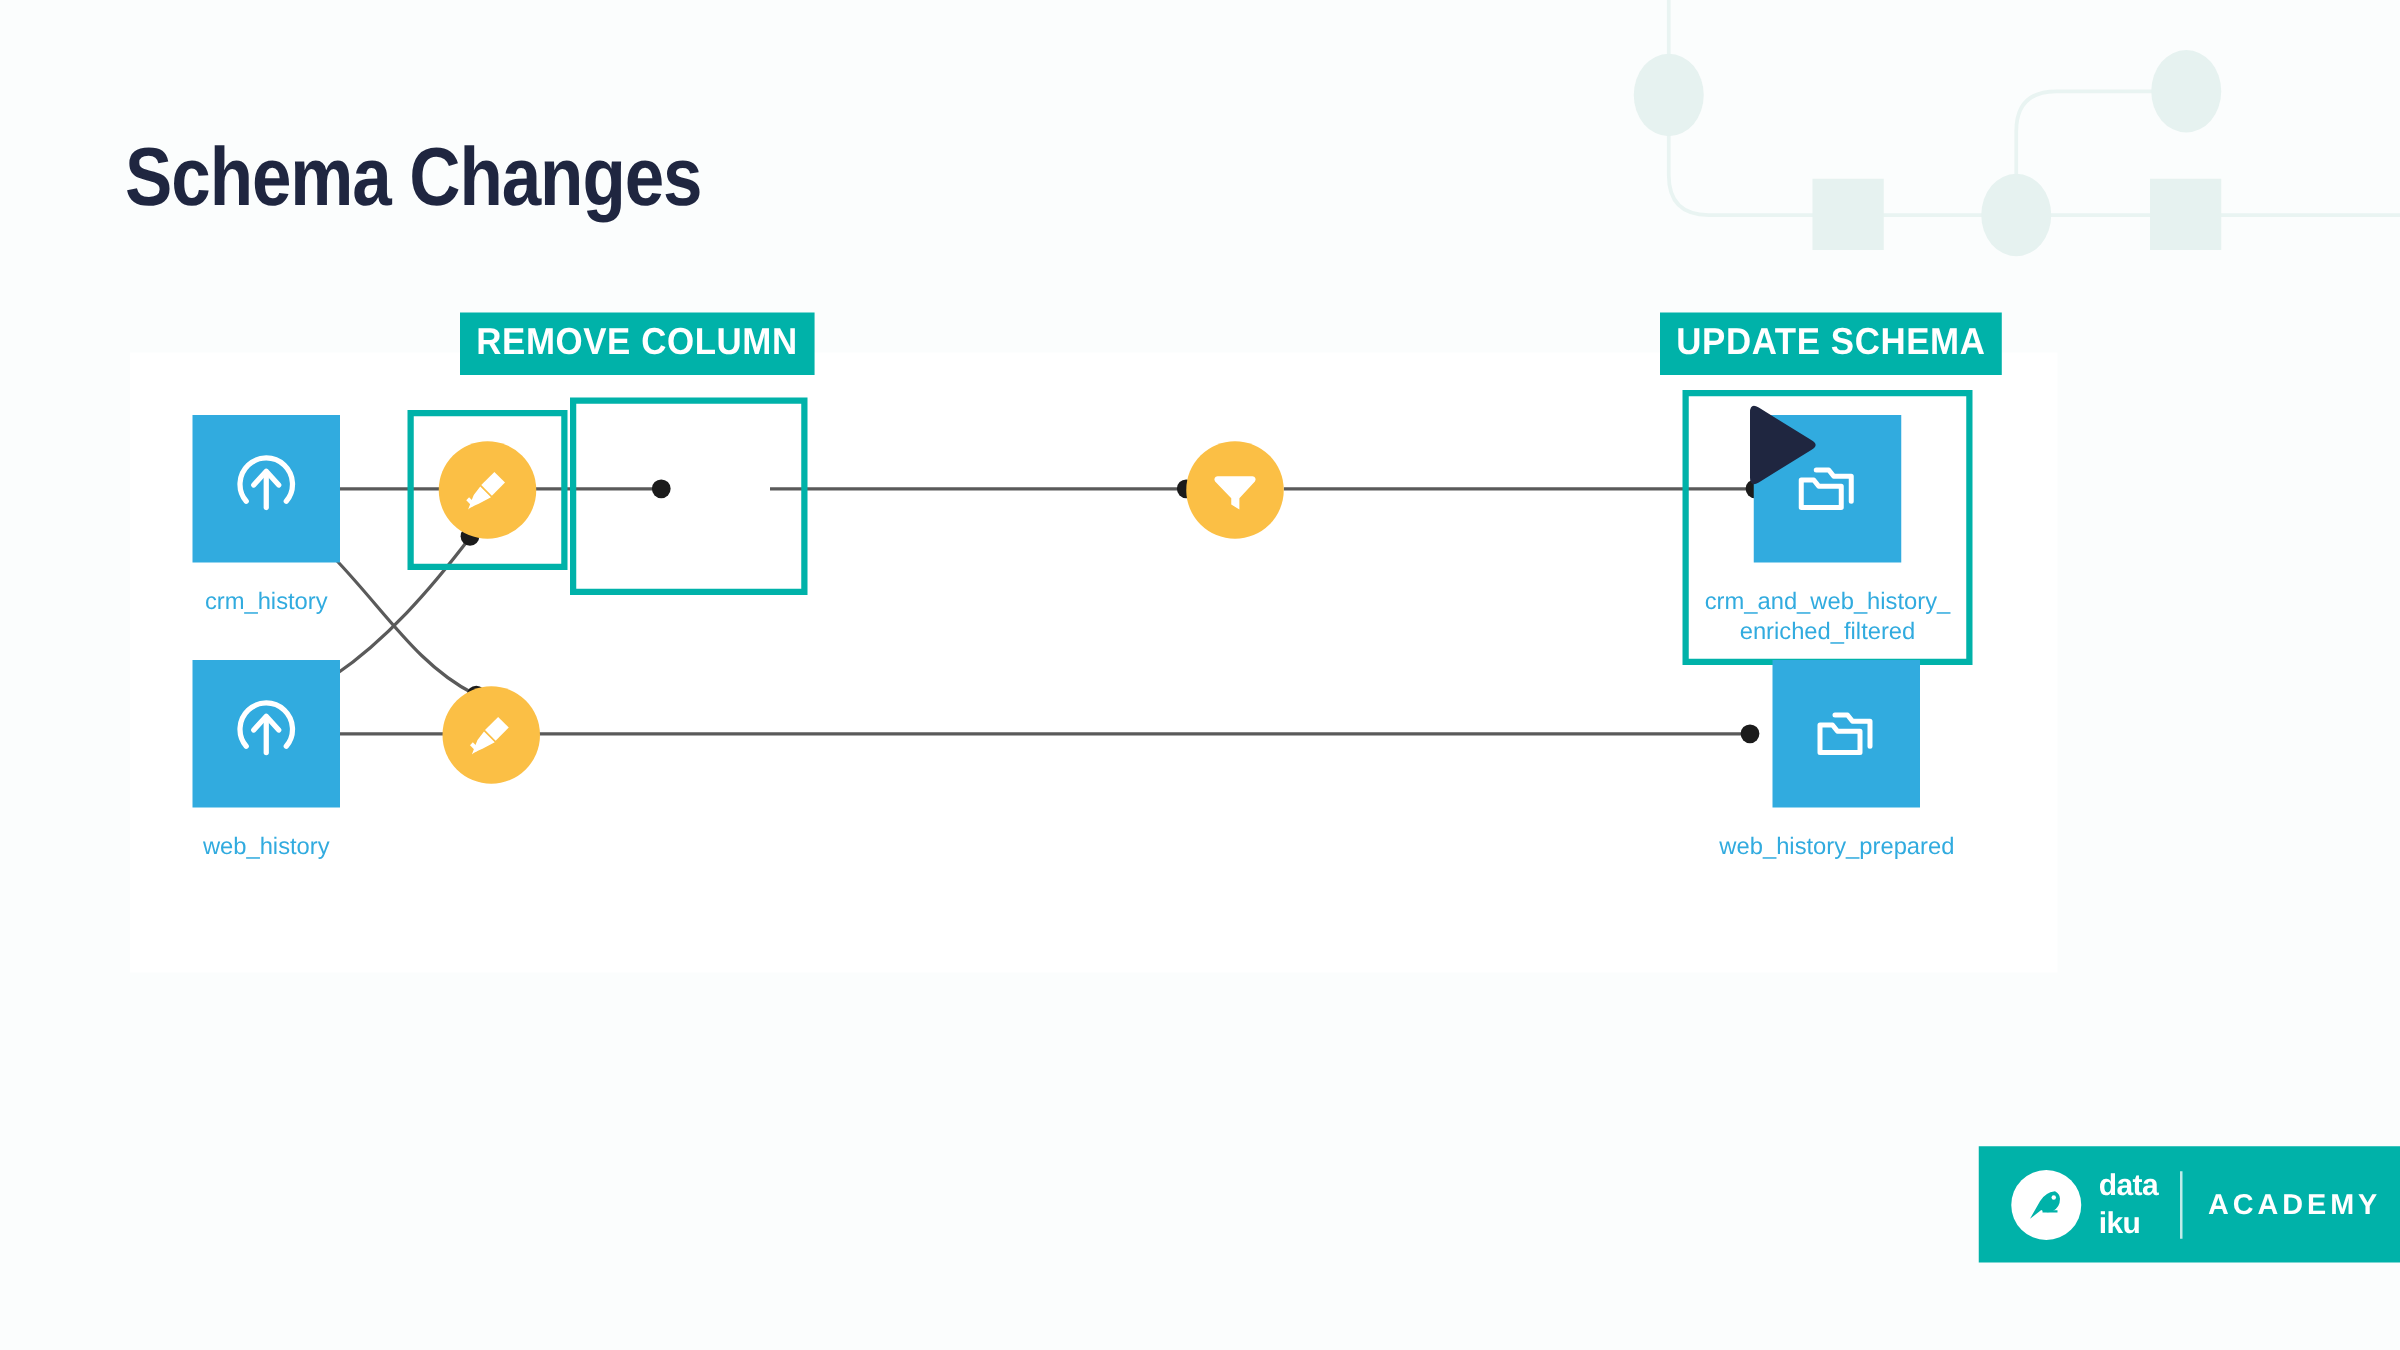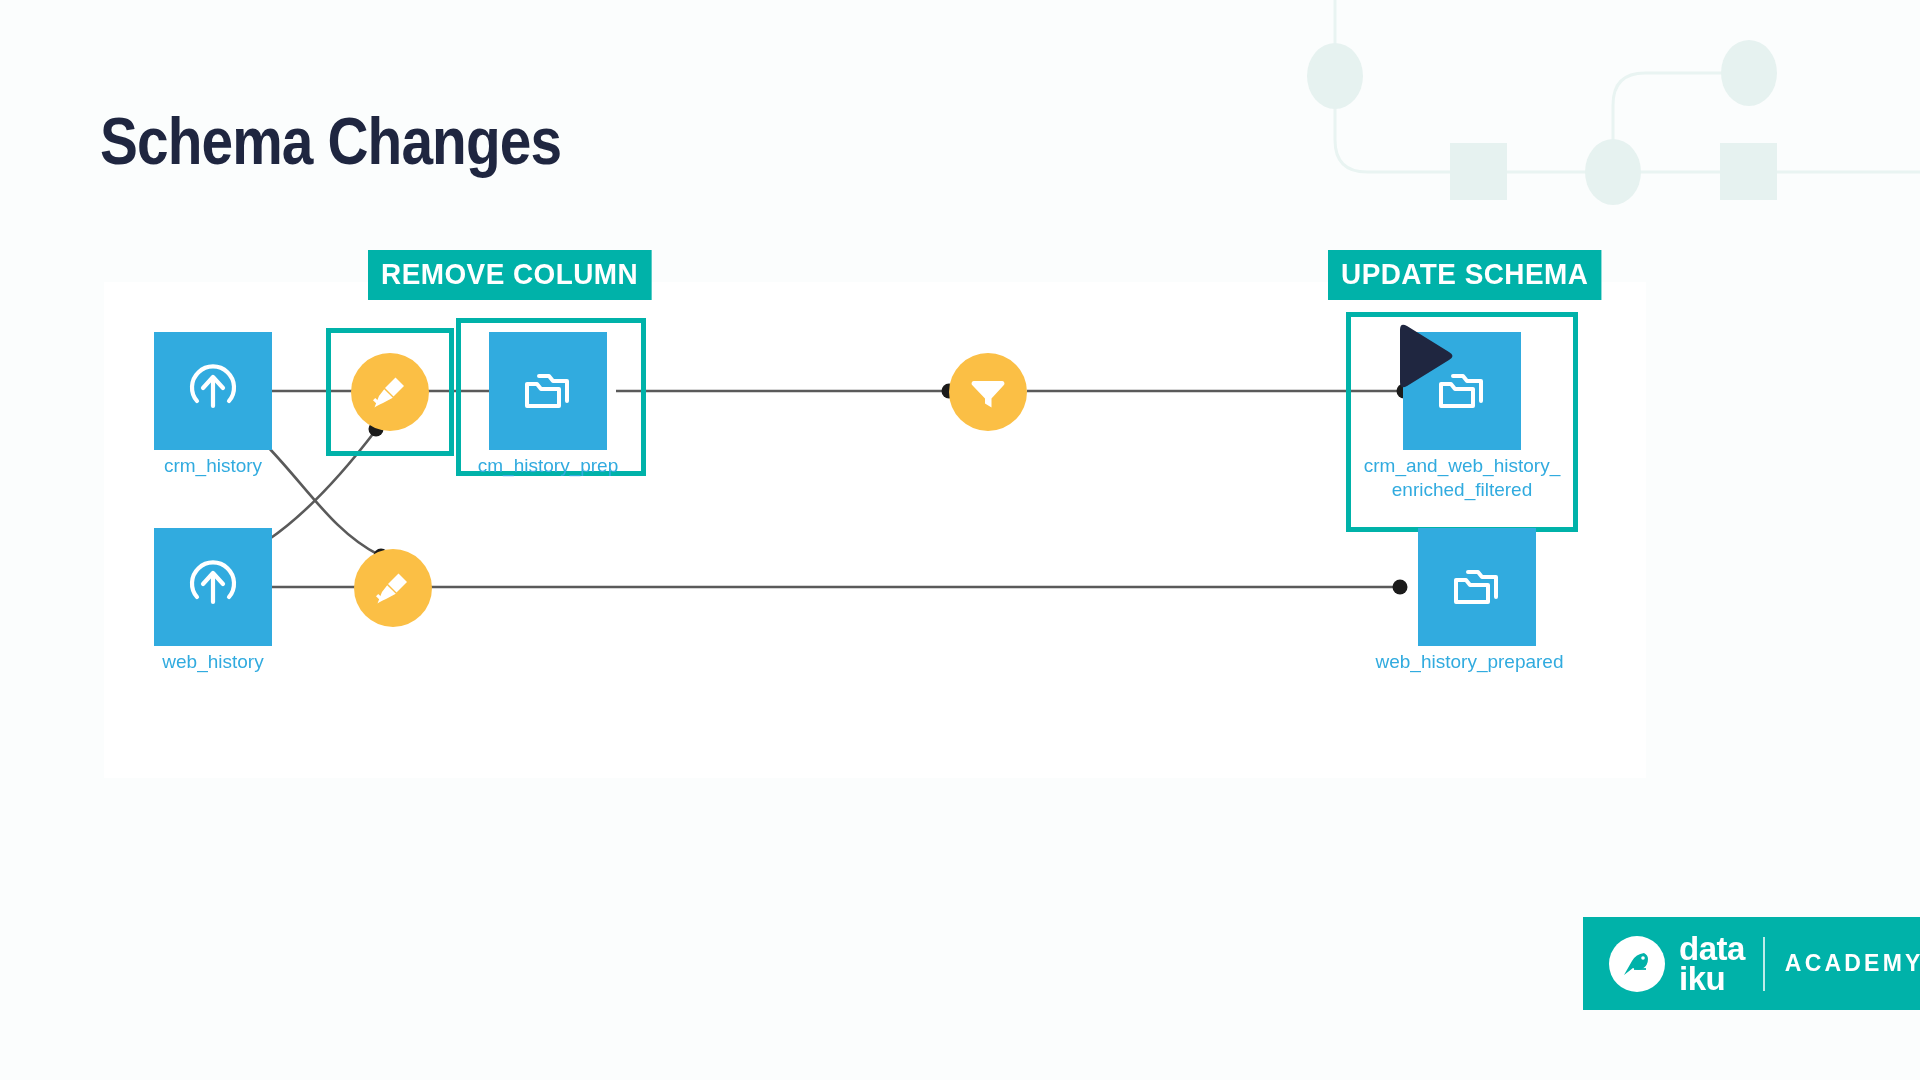--- a/index.html
+++ b/index.html
@@ -54,21 +54,21 @@
   #badge-update-schema{left:1328px;top:250px;}
 
   
   .node{position:absolute;}
   .ds-square{
     width:118px;height:118px;background:#31abdf;
     display:flex;align-items:center;justify-content:center;
   }
   .ds-label{
     position:absolute;left:50%;transform:translateX(-50%);
-    margin-top:4px;
+    margin-top:20px;
     color:#31abdf;
     font-size:19px;
     line-height:24px;
     white-space:nowrap;
     text-align:center;
   }
   .ds-label.two-line{white-space:normal;width:240px;}
   .recipe-circle{
     width:78px;height:78px;border-radius:50%;background:#fbbf45;
     display:flex;align-items:center;justify-content:center;
@@ -91,21 +91,21 @@
     position:absolute;left:1583px;top:917px;
     width:337px;height:93px;background:#00b2a9;
     display:flex;align-items:center;
   }
   #logo-bird{
     width:56px;height:56px;border-radius:50%;background:#ffffff;
     margin-left:26px;display:flex;align-items:center;justify-content:center;flex:none;
   }
   #logo-wordmark{
     margin-left:14px;color:#ffffff;font-weight:bold;
-    font-size:33px;line-height:30px;letter-spacing:-0.5px;
+    font-size:24px;line-height:30px;letter-spacing:-0.5px;
   }
   #logo-divider{
     width:2px;height:54px;background:rgba(255,255,255,.75);margin-left:18px;flex:none;
   }
   #logo-academy{
     margin-left:20px;color:#ffffff;font-size:23px;font-weight:bold;letter-spacing:3.2px;
   }
 </style>
 </head>
 <body>
@@ -180,31 +180,20 @@
       <svg width="46" height="46" viewBox="0 0 46 46">
         <g fill="#ffffff">
           <path d="M28.5 8.5 L37 17 L26.5 27.5 L18 19 Z"></path>
           <path d="M17.2 20.2 L25.8 28.8 L16 34 Q10 36.5 7.5 38.5 Q9.5 33 12 27 Z"></path>
           <rect x="8" y="29" width="3.2" height="7" transform="rotate(-45 9.6 32.5)"></rect>
         </g>
       </svg>
     </div>
   </div>
 
-  <div class="node" style="left:385px;top:50px;">
-    <div class="ds-square">
-      <svg width="62" height="62" viewBox="0 0 62 62">
-        <g fill="none" stroke="#fff" stroke-width="4" stroke-linejoin="round" stroke-linecap="round">
-          <path d="M22 16 h10 l4 5 h14 v20"></path>
-          <path d="M10 24 h10 l4 5 h18 v17 h-32 z"></path>
-        </g>
-      </svg>
-    </div>
-    <div class="ds-label">cm_history_prep</div>
-  </div>
 
   <div class="node" style="left:845px;top:71px;">
     <div class="recipe-circle filter">
       <svg width="44" height="44" viewBox="0 0 44 44">
         <path d="M8 11 h28 a2.5 2.5 0 0 1 1.9 4.1 L25.5 28.5 v9 l-6.5 -4 v-5 L6.1 15.1 A2.5 2.5 0 0 1 8 11 z" fill="#ffffff"></path>
       </svg>
     </div>
   </div>
 
   <div class="node" style="left:1299px;top:50px;">

